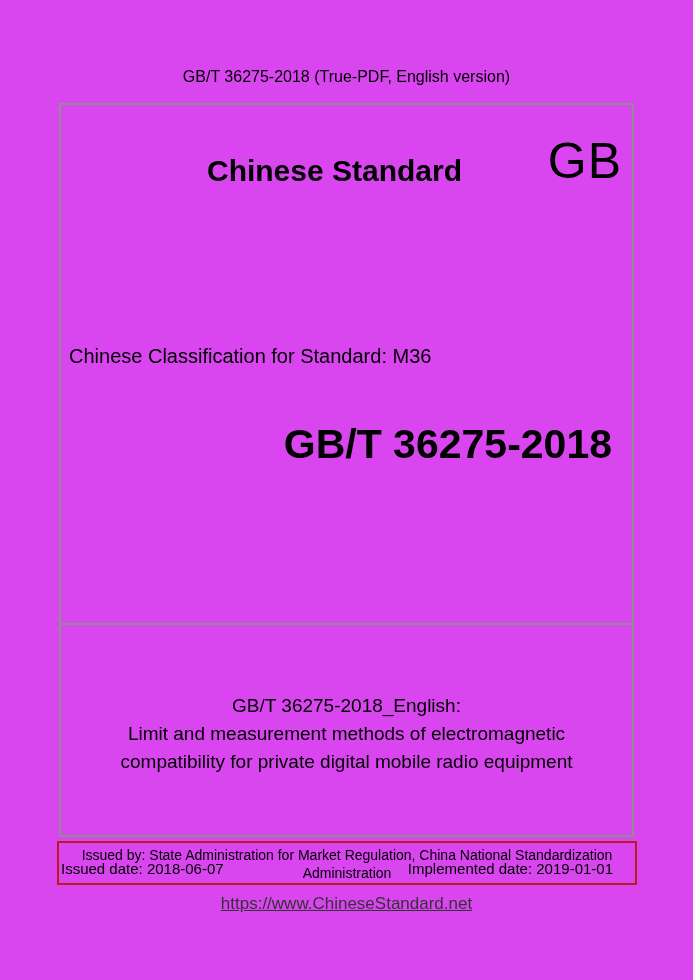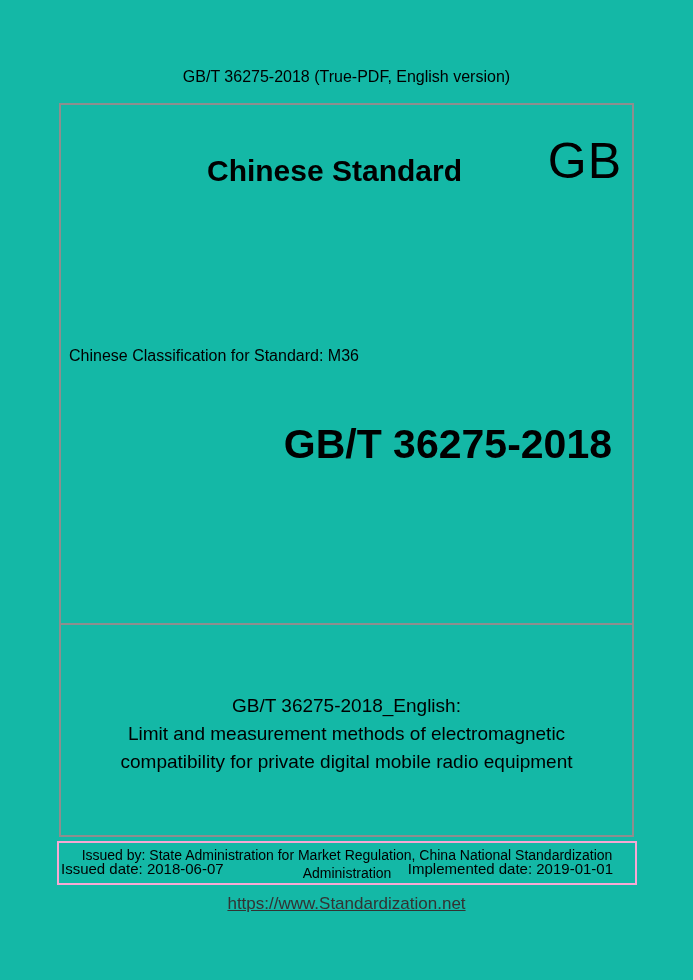--- a/index.html
+++ b/index.html
@@ -1,19 +1,19 @@
 <!DOCTYPE html>
 <html><head>
 <meta charset="utf-8">
 <style>
   html,body { margin:0; padding:0; background:#ffffff; }
   .page {
     position:relative;
     width:693px; height:980px;
-    background:#14b8a6;
+    background:#d946ef;
     color:#000000;
     font-family:"Liberation Sans","DejaVu Sans",sans-serif;
     overflow:hidden;
     margin:0 auto;
   }
   .header {
     position:absolute; top:67px; left:0; width:100%;
     text-align:center; font-size:16px; line-height:20px;
   }
   .boxA {
@@ -38,40 +38,40 @@
     position:absolute; top:31px; right:10px;
     font-size:50px; font-weight:normal; line-height:50px;
     letter-spacing:1px;
   }
   .natlBlock {
     position:absolute; top:148px; left:0; width:100%;
     text-align:center; font-size:19px; line-height:28px;
   }
   .classification {
     position:absolute; top:242px; left:8px;
-    font-size:16px; line-height:18px;
+    font-size:20px; line-height:18px;
   }
   .stdNumber {
     position:absolute; top:317px; right:20px;
     font-size:41px; font-weight:bold; line-height:44px;
   }
   .engTitle {
     position:absolute; top:67px; left:0; width:100%;
     text-align:center; font-size:19px; line-height:28px;
   }
   .datesRow {
     position:absolute; top:234px; left:0; width:100%;
     box-sizing:border-box; padding-left:0; padding-right:19px;
     display:flex; justify-content:space-between;
     font-size:15px; line-height:20px;
   }
   .boxB {
     position:absolute; left:57px; top:841px;
     width:580px; height:44px;
-    border:2px solid #f9a8d4;
+    border:2px solid #b91c1c;
     box-sizing:border-box;
     padding-top:3px;
     text-align:center;
     font-size:14px; line-height:18px;
   }
   .boxB .issuerLine { white-space:nowrap; }
   .footer {
     position:absolute; top:893px; left:0; width:100%;
     text-align:center; font-size:17px; line-height:22px;
   }
@@ -114,16 +114,16 @@
     </div>
 
   </div>
 
   <div class="boxB">
     <div class="issuerLine">Issued by: State Administration for Market Regulation, China National Standardization</div>
     <div class="issuerLine">Administration</div>
   </div>
 
   <div class="footer">
-    <a class="siteLink">https://www.Standardization.net</a>
+    <a class="siteLink">https://www.ChineseStandard.net</a>
   </div>
 
 </div>
 
 </body></html>

